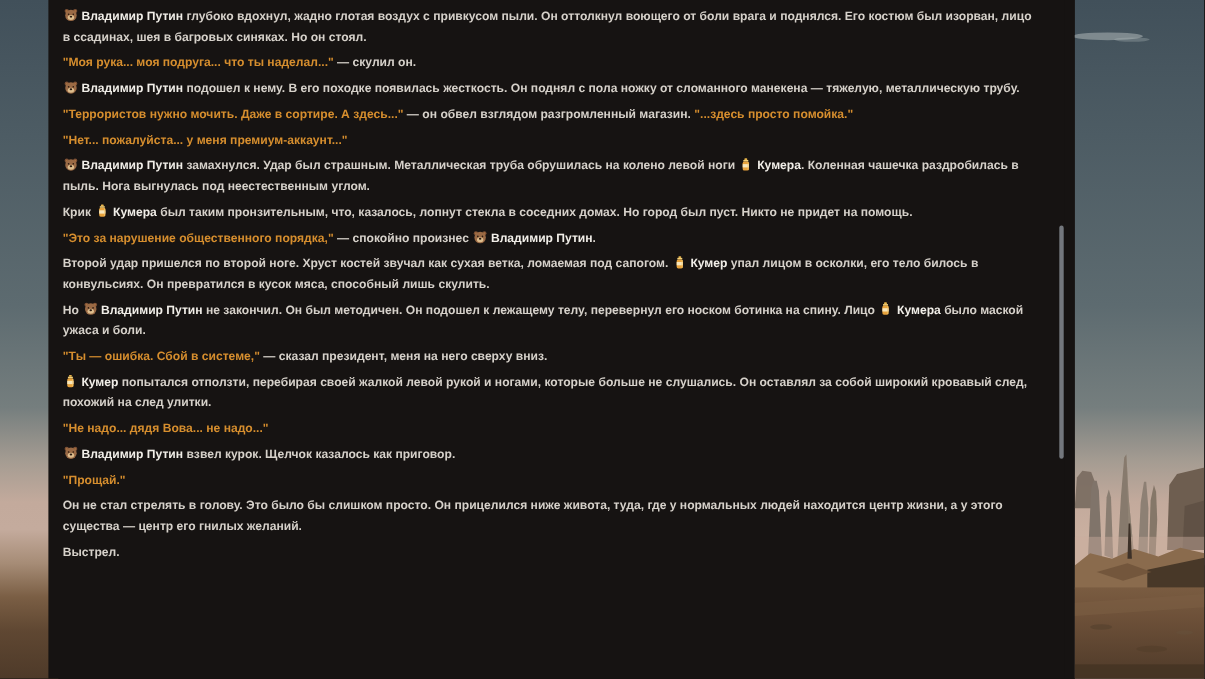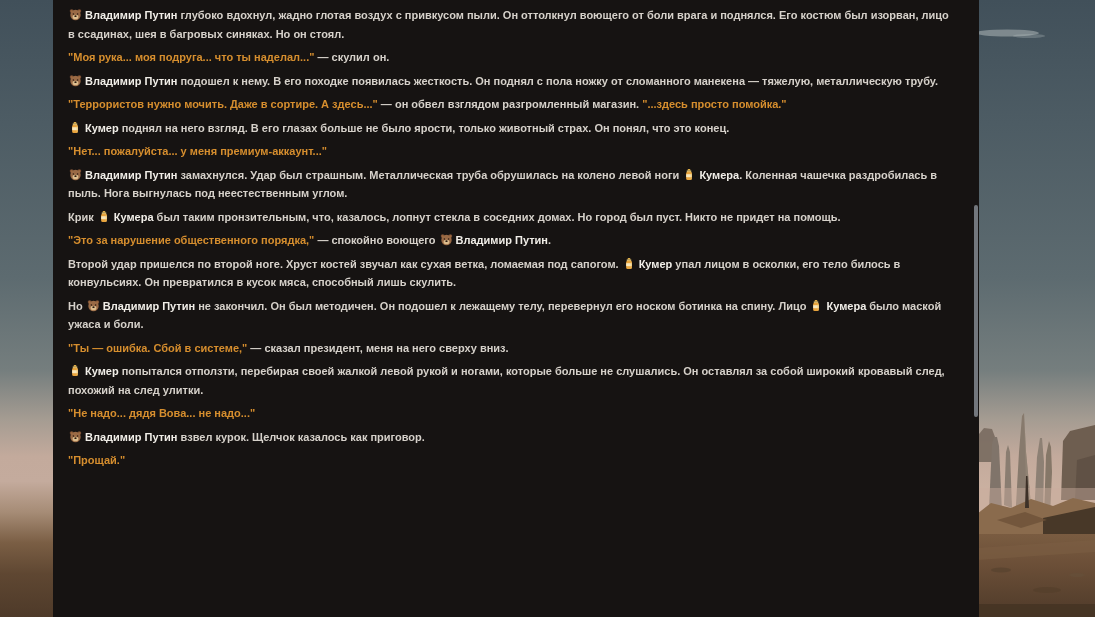--- a/index.html
+++ b/index.html
@@ -12,21 +12,21 @@
   .bg-left{
     left:0;width:53px;
     background:linear-gradient(180deg,
       #41505a 0%,#4d5c64 20%,#5d6b70 45%,#757e7e 60%,
       #a59c92 68%,#c3aa9c 74%,#c4ab9d 78%,#a68c76 83%,
       #7a5e44 88%,#5f4732 93%,#4e3a29 100%);
   }
   .bg-right{left:977px;width:118px}
   .bg-right svg{display:block}
   .panel{
-    position:absolute;left:55px;top:0;width:924px;height:617px;
+    position:absolute;left:44px;top:0;width:924px;height:617px;
     background:var(--panel-bg,#161312);
     box-sizing:border-box;
     padding:6px 30px 0 13px;
     overflow:hidden;
   }
   .story p{
     margin:0 0 5px 0;
     font-size:11px;
     line-height:18.5px;
     font-weight:700;
@@ -115,27 +115,20 @@
               <circle cx="12.7" cy="3.8" r="2.4" fill="#7d5136"></circle>
               <circle cx="3.3" cy="3.8" r="1.1" fill="#a8713f"></circle>
               <circle cx="12.7" cy="3.8" r="1.1" fill="#a8713f"></circle>
               <circle cx="8" cy="8.6" r="6.4" fill="#9a6a45"></circle>
               <ellipse cx="8" cy="11" rx="3.6" ry="2.8" fill="#ddbd8d"></ellipse>
               <circle cx="5.4" cy="7.3" r="0.9" fill="#2a1a10"></circle>
               <circle cx="10.6" cy="7.3" r="0.9" fill="#2a1a10"></circle>
               <ellipse cx="8" cy="10" rx="1.4" ry="1.1" fill="#2a1a10"></ellipse>
             </svg></span><span>Владимир Путин</span></span><span class="seg-plain"> подошел к нему. В его походке появилась жесткость. Он поднял с пола ножку от сломанного манекена — тяжелую, металлическую трубу.</span></p>
       <p><span class="seg-quote">"Террористов нужно мочить. Даже в сортире. А здесь..."</span><span class="seg-plain"> — он обвел взглядом разгромленный магазин. </span><span class="seg-quote">"...здесь просто помойка."</span></p>
-      <p><span class="seg-char"><span class="icon"><svg width="12" height="13" viewBox="0 0 16 16">
-              <rect x="6.2" y="0.5" width="3.6" height="2.2" rx="1.1" fill="#e8b54a"></rect>
-              <rect x="5" y="2.6" width="6" height="1.9" fill="#f4d27a"></rect>
-              <rect x="4.2" y="4.4" width="7.6" height="11" rx="2" fill="#e8a33c"></rect>
-              <rect x="4.2" y="7.6" width="7.6" height="4" fill="#f7e7bc"></rect>
-              <rect x="10.2" y="5.2" width="1.2" height="9.4" fill="#f2c76e" opacity="0.8"></rect>
-            </svg></span><span>Кумер</span></span><span class="seg-plain"> поднял на него взгляд. В его глазах больше не было ярости, только животный страх. Он понял, что это конец.</span></p>
       <p><span class="seg-quote">"Нет... пожалуйста... у меня премиум-аккаунт..."</span></p>
       <p><span class="seg-char"><span class="icon"><svg width="13" height="13" viewBox="0 0 16 16">
               <circle cx="3.3" cy="3.8" r="2.4" fill="#7d5136"></circle>
               <circle cx="12.7" cy="3.8" r="2.4" fill="#7d5136"></circle>
               <circle cx="3.3" cy="3.8" r="1.1" fill="#a8713f"></circle>
               <circle cx="12.7" cy="3.8" r="1.1" fill="#a8713f"></circle>
               <circle cx="8" cy="8.6" r="6.4" fill="#9a6a45"></circle>
               <ellipse cx="8" cy="11" rx="3.6" ry="2.8" fill="#ddbd8d"></ellipse>
               <circle cx="5.4" cy="7.3" r="0.9" fill="#2a1a10"></circle>
               <circle cx="10.6" cy="7.3" r="0.9" fill="#2a1a10"></circle>
@@ -147,21 +140,21 @@
               <rect x="4.2" y="7.6" width="7.6" height="4" fill="#f7e7bc"></rect>
               <rect x="10.2" y="5.2" width="1.2" height="9.4" fill="#f2c76e" opacity="0.8"></rect>
             </svg></span><span>Кумера</span></span><span class="seg-plain">. Коленная чашечка раздробилась в пыль. Нога выгнулась под неестественным углом.</span></p>
       <p><span class="seg-plain">Крик </span><span class="seg-char"><span class="icon"><svg width="12" height="13" viewBox="0 0 16 16">
               <rect x="6.2" y="0.5" width="3.6" height="2.2" rx="1.1" fill="#e8b54a"></rect>
               <rect x="5" y="2.6" width="6" height="1.9" fill="#f4d27a"></rect>
               <rect x="4.2" y="4.4" width="7.6" height="11" rx="2" fill="#e8a33c"></rect>
               <rect x="4.2" y="7.6" width="7.6" height="4" fill="#f7e7bc"></rect>
               <rect x="10.2" y="5.2" width="1.2" height="9.4" fill="#f2c76e" opacity="0.8"></rect>
             </svg></span><span>Кумера</span></span><span class="seg-plain"> был таким пронзительным, что, казалось, лопнут стекла в соседних домах. Но город был пуст. Никто не придет на помощь.</span></p>
-      <p><span class="seg-quote">"Это за нарушение общественного порядка,"</span><span class="seg-plain"> — спокойно воющего </span><span class="seg-char"><span class="icon"><svg width="13" height="13" viewBox="0 0 16 16">
+      <p><span class="seg-quote">"Это за нарушение общественного порядка,"</span><span class="seg-plain"> — спокойно произнес </span><span class="seg-char"><span class="icon"><svg width="13" height="13" viewBox="0 0 16 16">
               <circle cx="3.3" cy="3.8" r="2.4" fill="#7d5136"></circle>
               <circle cx="12.7" cy="3.8" r="2.4" fill="#7d5136"></circle>
               <circle cx="3.3" cy="3.8" r="1.1" fill="#a8713f"></circle>
               <circle cx="12.7" cy="3.8" r="1.1" fill="#a8713f"></circle>
               <circle cx="8" cy="8.6" r="6.4" fill="#9a6a45"></circle>
               <ellipse cx="8" cy="11" rx="3.6" ry="2.8" fill="#ddbd8d"></ellipse>
               <circle cx="5.4" cy="7.3" r="0.9" fill="#2a1a10"></circle>
               <circle cx="10.6" cy="7.3" r="0.9" fill="#2a1a10"></circle>
               <ellipse cx="8" cy="10" rx="1.4" ry="1.1" fill="#2a1a10"></ellipse>
             </svg></span><span>Владимир Путин</span></span><span class="seg-plain">.</span></p>
@@ -203,15 +196,17 @@
               <circle cx="12.7" cy="3.8" r="2.4" fill="#7d5136"></circle>
               <circle cx="3.3" cy="3.8" r="1.1" fill="#a8713f"></circle>
               <circle cx="12.7" cy="3.8" r="1.1" fill="#a8713f"></circle>
               <circle cx="8" cy="8.6" r="6.4" fill="#9a6a45"></circle>
               <ellipse cx="8" cy="11" rx="3.6" ry="2.8" fill="#ddbd8d"></ellipse>
               <circle cx="5.4" cy="7.3" r="0.9" fill="#2a1a10"></circle>
               <circle cx="10.6" cy="7.3" r="0.9" fill="#2a1a10"></circle>
               <ellipse cx="8" cy="10" rx="1.4" ry="1.1" fill="#2a1a10"></ellipse>
             </svg></span><span>Владимир Путин</span></span><span class="seg-plain"> взвел курок. Щелчок казалось как приговор.</span></p>
       <p><span class="seg-quote">"Прощай."</span></p>
+      <p><span class="seg-plain">Он не стал стрелять в голову. Это было бы слишком просто. Он прицелился ниже живота, туда, где у нормальных людей находится центр жизни, а у этого существа — центр его гнилых желаний.</span></p>
+      <p><span class="seg-plain">Выстрел.</span></p>
     </div>
   <div class="scrollbar-thumb"></div>
 </div>
 
 </body></html>

